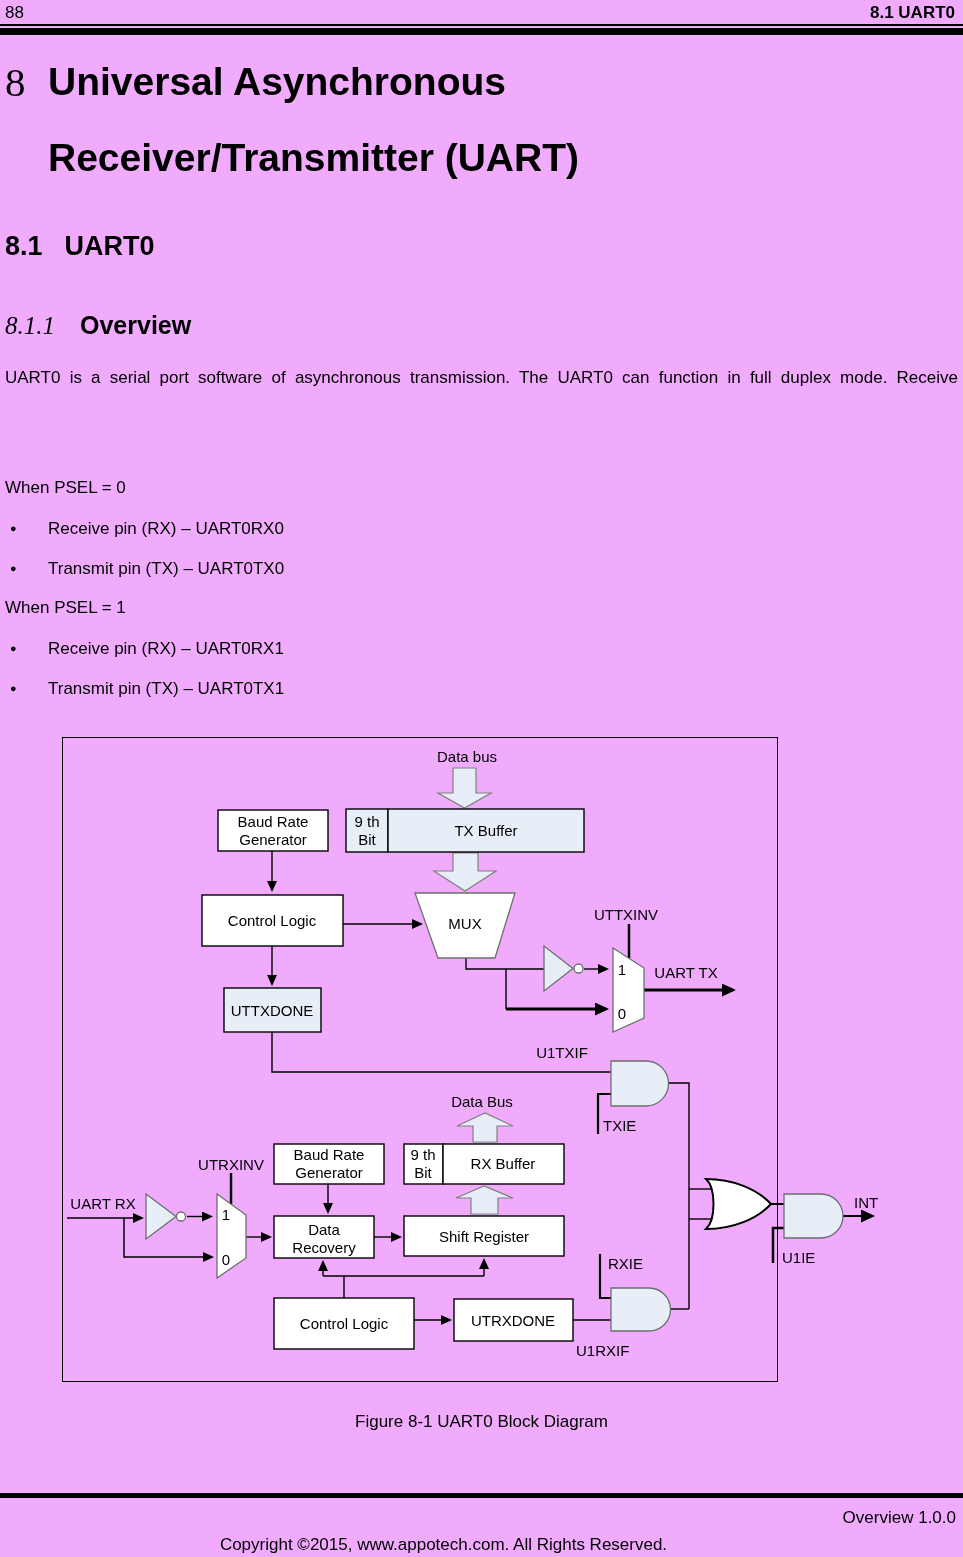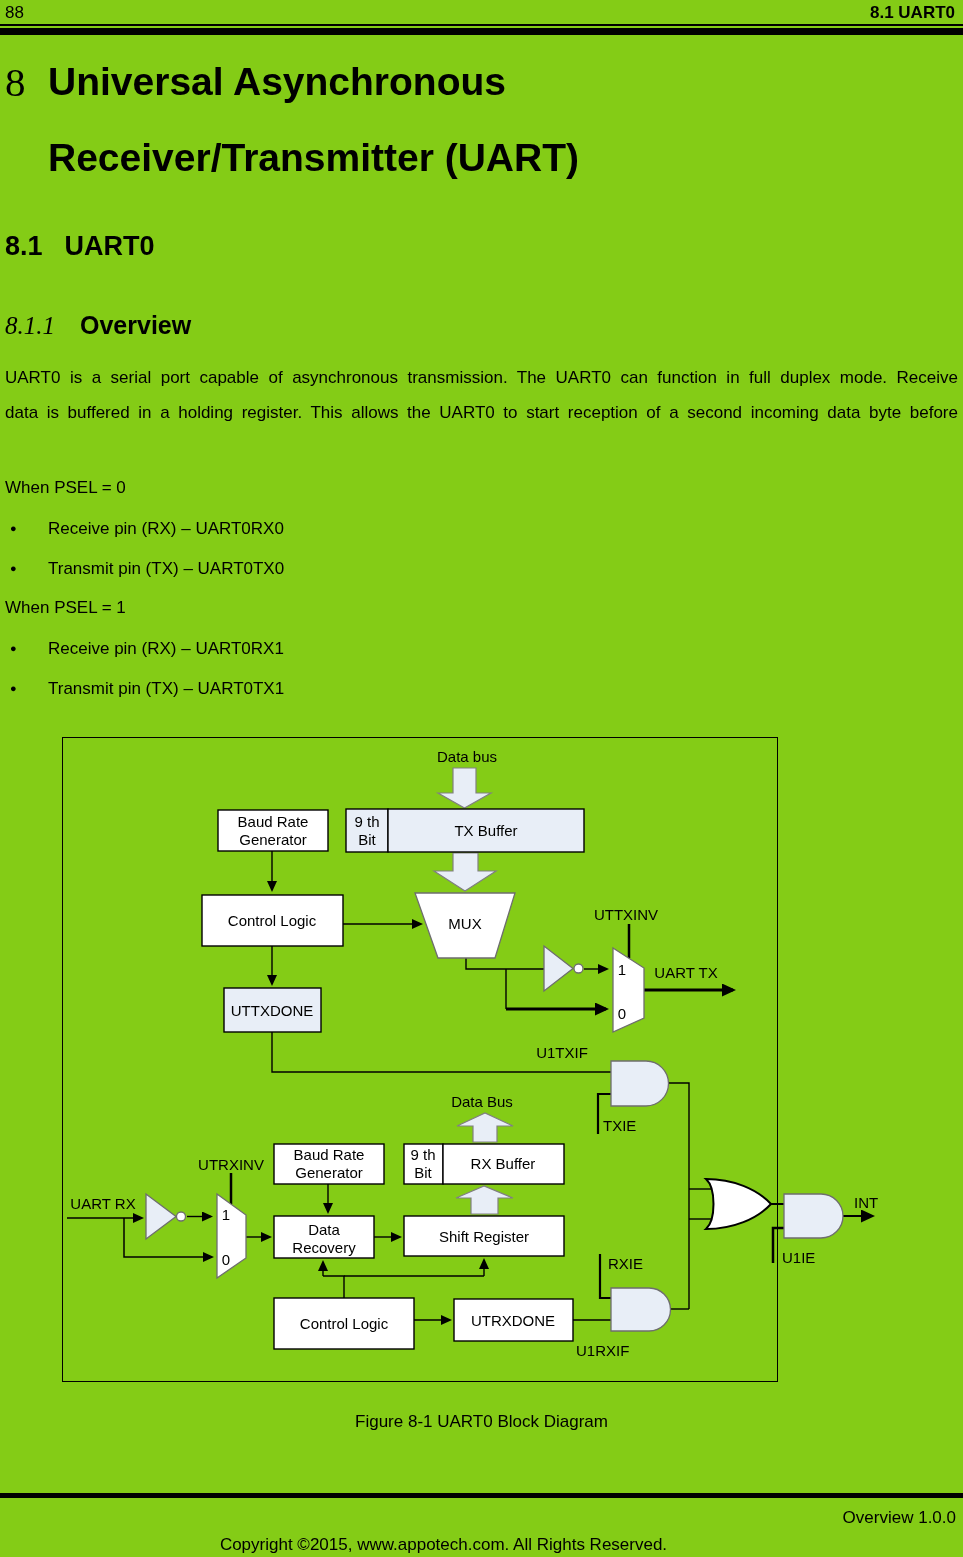--- a/index.html
+++ b/index.html
@@ -1,17 +1,17 @@
 <!DOCTYPE html>
 <html><head>
 <meta charset="utf-8">
 <style>
   html,body{margin:0;padding:0;background:#fff;}
   #page{
-    position:relative;width:963px;height:1557px;background:#84cc16;
+    position:relative;width:963px;height:1557px;background:#f0abfc;
     font-family:"Liberation Sans",sans-serif;color:#000;overflow:hidden;
   }
   .abs{position:absolute;}
   .hdr-num{left:5px;top:3px;font-size:17px;}
   .hdr-sec{right:8px;top:3px;font-size:17px;font-weight:bold;}
   .rule-thin{left:0;top:24px;width:963px;height:2px;background:#000;}
   .rule-thick{left:0;top:28px;width:963px;height:7px;background:#000;}
   .chapter-line{left:5px;top:62px;display:flex;align-items:flex-start;}
   .chapter-no{font-family:"Liberation Serif",serif;font-size:41px;font-weight:400;line-height:1.0;}
   .chapter-t1{left:48px;top:62px;font-size:39px;font-weight:bold;line-height:1.0;}
@@ -51,22 +51,21 @@
   <div class="abs chapter-t2">Receiver/Transmitter (UART)</div>
 
   <div class="abs sec-head">
     <span class="no">8.1</span><span>UART0</span>
   </div>
 
   <div class="abs sub-head">
     <span class="sub-no">8.1.1</span><span class="sub-t">Overview</span>
   </div>
 
-  <div class="abs bodyline just" style="top:368px;">UART0 is a serial port capable of asynchronous transmission. The UART0 can function in full duplex mode. Receive</div>
-  <div class="abs bodyline just" style="top:403px;">data is buffered in a holding register. This allows the UART0 to start reception of a second incoming data byte before</div>
+  <div class="abs bodyline just" style="top:368px;">UART0 is a serial port software of asynchronous transmission. The UART0 can function in full duplex mode. Receive</div>
 
   <div class="abs bodyline" style="top:478px;">When PSEL = 0</div>
 
   <div class="abs bullet-row" style="top:519px;">
     <span class="bullet-dot">●</span>
     <span class="bullet-txt">Receive pin (RX) – UART0RX0</span>
   </div>
   <div class="abs bullet-row" style="top:559px;">
     <span class="bullet-dot">●</span>
     <span class="bullet-txt">Transmit pin (TX) – UART0TX0</span>

